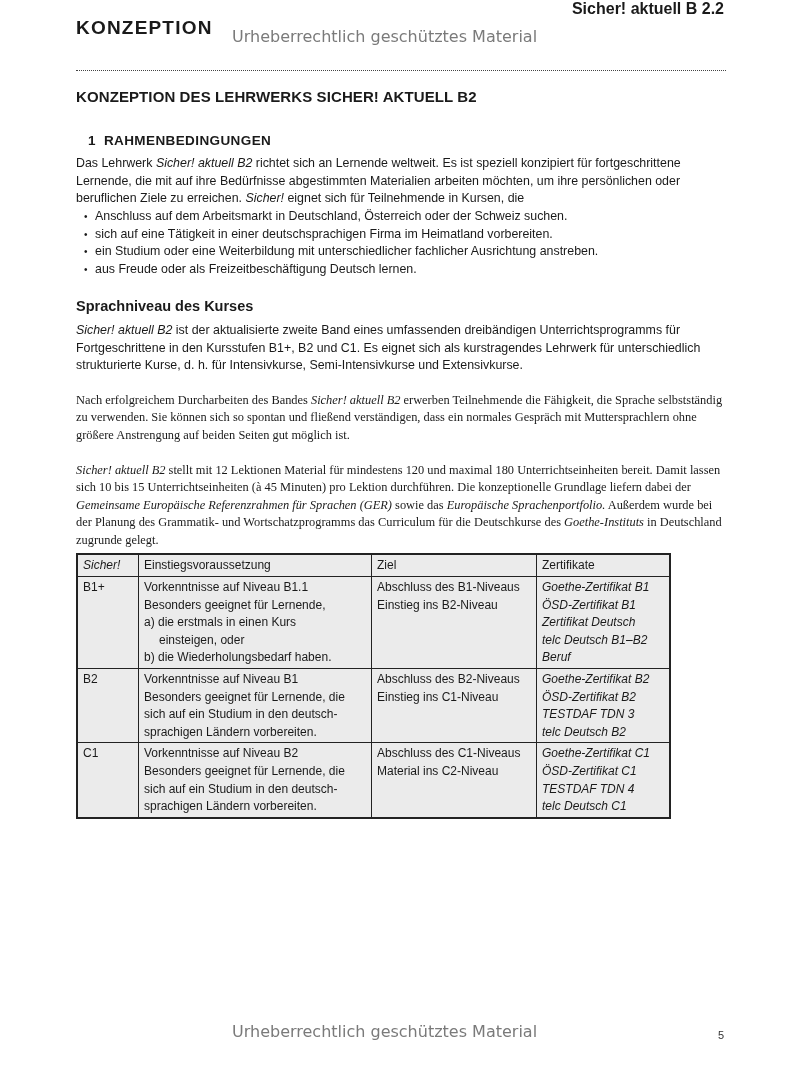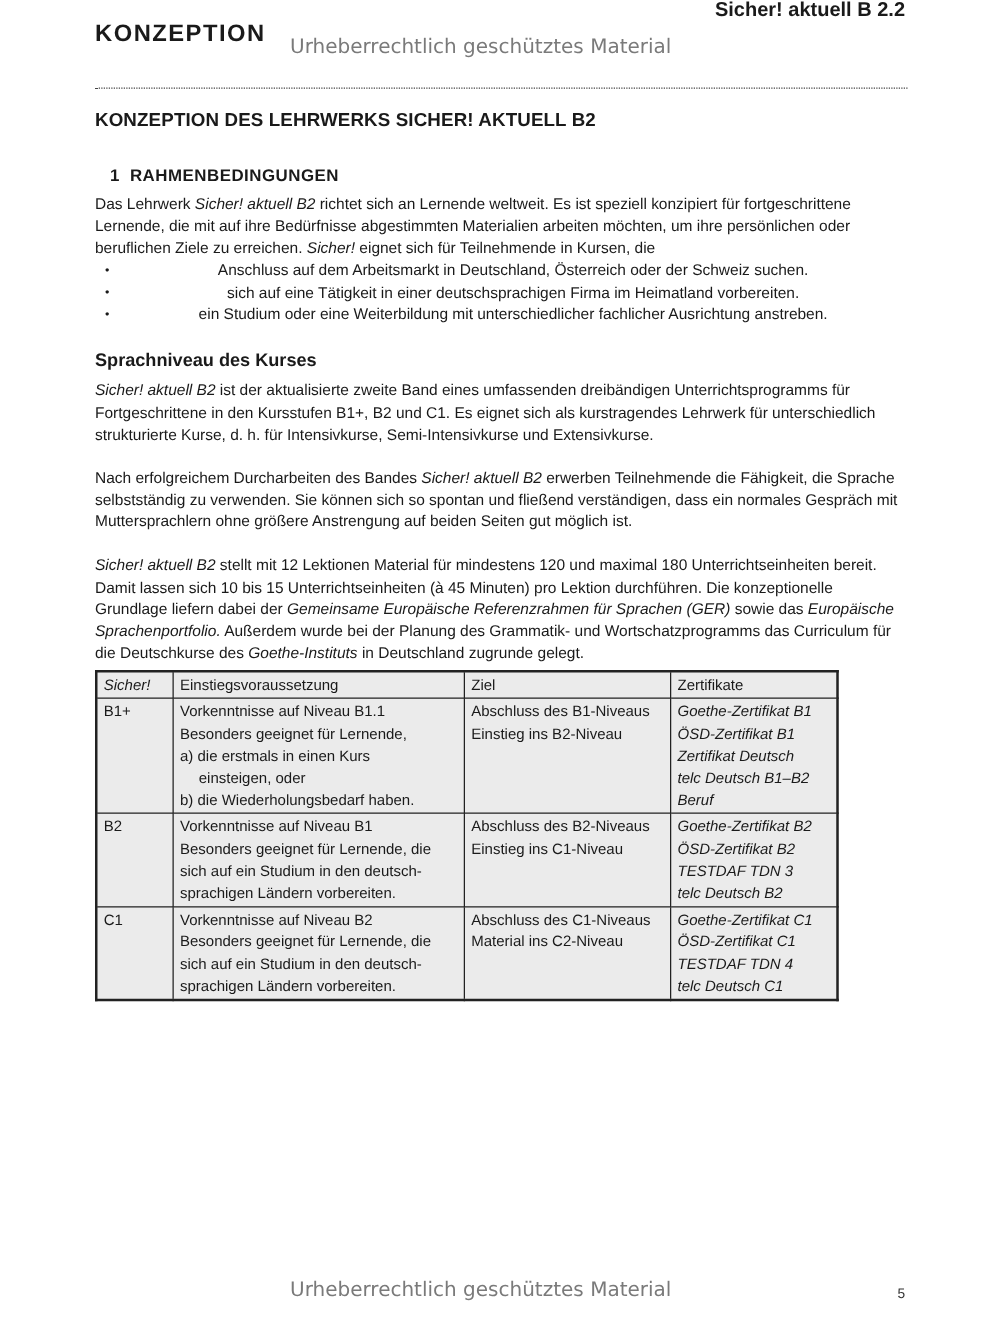--- a/index.html
+++ b/index.html
@@ -32,23 +32,23 @@
     font-size: 15px; font-weight: bold; margin: 0 0 26px 0; letter-spacing: 0.1px;
   }
   h2.section {
     font-size: 13.5px; font-weight: bold; margin: 0 0 6px 12px; letter-spacing: 0.4px;
   }
   h2.section .num { margin-right: 8px; }
   h3.sub {
     font-size: 14.5px; font-weight: bold; margin: 20px 0 6px 0;
   }
   p { margin: 0; }
-  p + p { margin-top: 17px; }
+  p + p { margin-top: 17px; font-family: Liberation Serif, serif; }
   ul.bullets { list-style: none; margin: 0; padding: 0 0 0 8px; }
-  ul.bullets li { position: relative; padding-left: 11px; text-align: center; }
+  ul.bullets li { position: relative; padding-left: 11px; }
   ul.bullets li::before {
     content: "\2022"; position: absolute; left: 0; top: 0; font-size: 10px;
   }
   table.ref {
     border-collapse: collapse; margin-top: 4px; font-size: 12px; line-height: 17.6px;
     background: #ebebeb;
   }
   table.ref th, table.ref td {
     border: 1px solid #222; text-align: left; vertical-align: top; padding: 2px 5px 1px 5px;
     font-weight: normal;
@@ -74,20 +74,21 @@
   <h1 class="doc-title">KONZEPTION DES LEHRWERKS SICHER! AKTUELL B2</h1>
 
   <h2 class="section">
     <span class="num">1</span><span>RAHMENBEDINGUNGEN</span>
   </h2>
   <p><span>Das Lehrwerk </span><em>Sicher! aktuell B2</em><span> richtet sich an Lernende weltweit. Es ist speziell konzipiert für fortgeschrittene Lernende, die mit auf ihre Bedürfnisse abgestimmten Materialien arbeiten möchten, um ihre persönlichen oder beruflichen Ziele zu erreichen. </span><em>Sicher!</em><span> eignet sich für Teilnehmende in Kursen, die</span></p>
   <ul class="bullets">
     <li>Anschluss auf dem Arbeitsmarkt in Deutschland, Österreich oder der Schweiz suchen.</li>
     <li>sich auf eine Tätigkeit in einer deutschsprachigen Firma im Heimatland vorbereiten.</li>
     <li>ein Studium oder eine Weiterbildung mit unterschiedlicher fachlicher Ausrichtung anstreben.</li>
+    <li>aus Freude oder als Freizeitbeschäftigung Deutsch lernen.</li>
   </ul>
 
   <h3 class="sub">Sprachniveau des Kurses</h3>
   <p><em>Sicher! aktuell B2</em><span> ist der aktualisierte zweite Band eines umfassenden dreibändigen Unterrichtsprogramms für Fortgeschrittene in den Kursstufen B1+, B2 und C1. Es eignet sich als kurstragendes Lehrwerk für unterschiedlich strukturierte Kurse, d. h. für Intensivkurse, Semi-Intensivkurse und Extensivkurse.</span></p>
   <p><span>Nach erfolgreichem Durcharbeiten des Bandes </span><em>Sicher! aktuell B2</em><span> erwerben Teilnehmende die Fähigkeit, die Sprache selbstständig zu verwenden. Sie können sich so spontan und fließend verständigen, dass ein normales Gespräch mit Muttersprachlern ohne größere Anstrengung auf beiden Seiten gut möglich ist.</span></p>
   <p><em>Sicher! aktuell B2</em><span> stellt mit 12 Lektionen Material für mindestens 120 und maximal 180 Unterrichtseinheiten bereit. Damit lassen sich 10 bis 15 Unterrichtseinheiten (à 45 Minuten) pro Lektion durchführen. Die konzeptionelle Grundlage liefern dabei der </span><em>Gemeinsame Europäische Referenzrahmen für Sprachen (GER)</em><span> sowie das </span><em>Europäische Sprachenportfolio.</em><span> Außerdem wurde bei der Planung des Grammatik- und Wortschatzprogramms das Curriculum für die Deutschkurse des </span><em>Goethe-Instituts</em><span> in Deutschland zugrunde gelegt.</span></p>
 
 
   <table class="ref">
     <thead>

